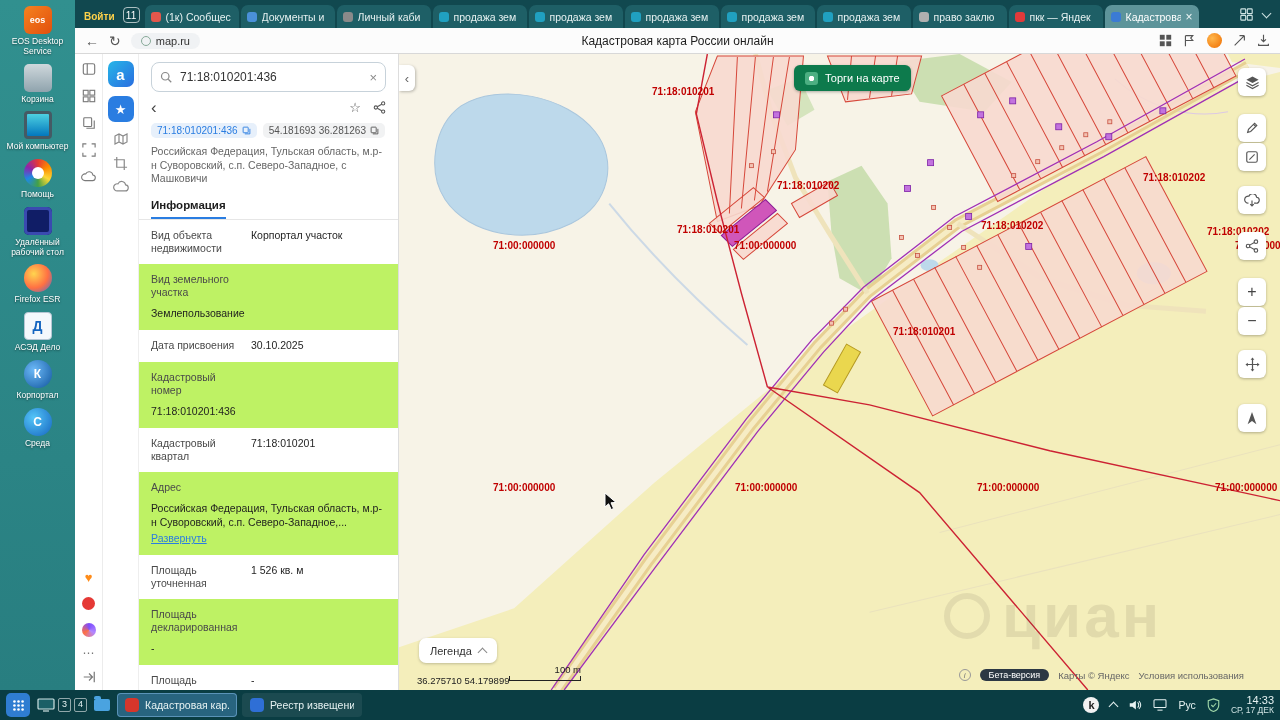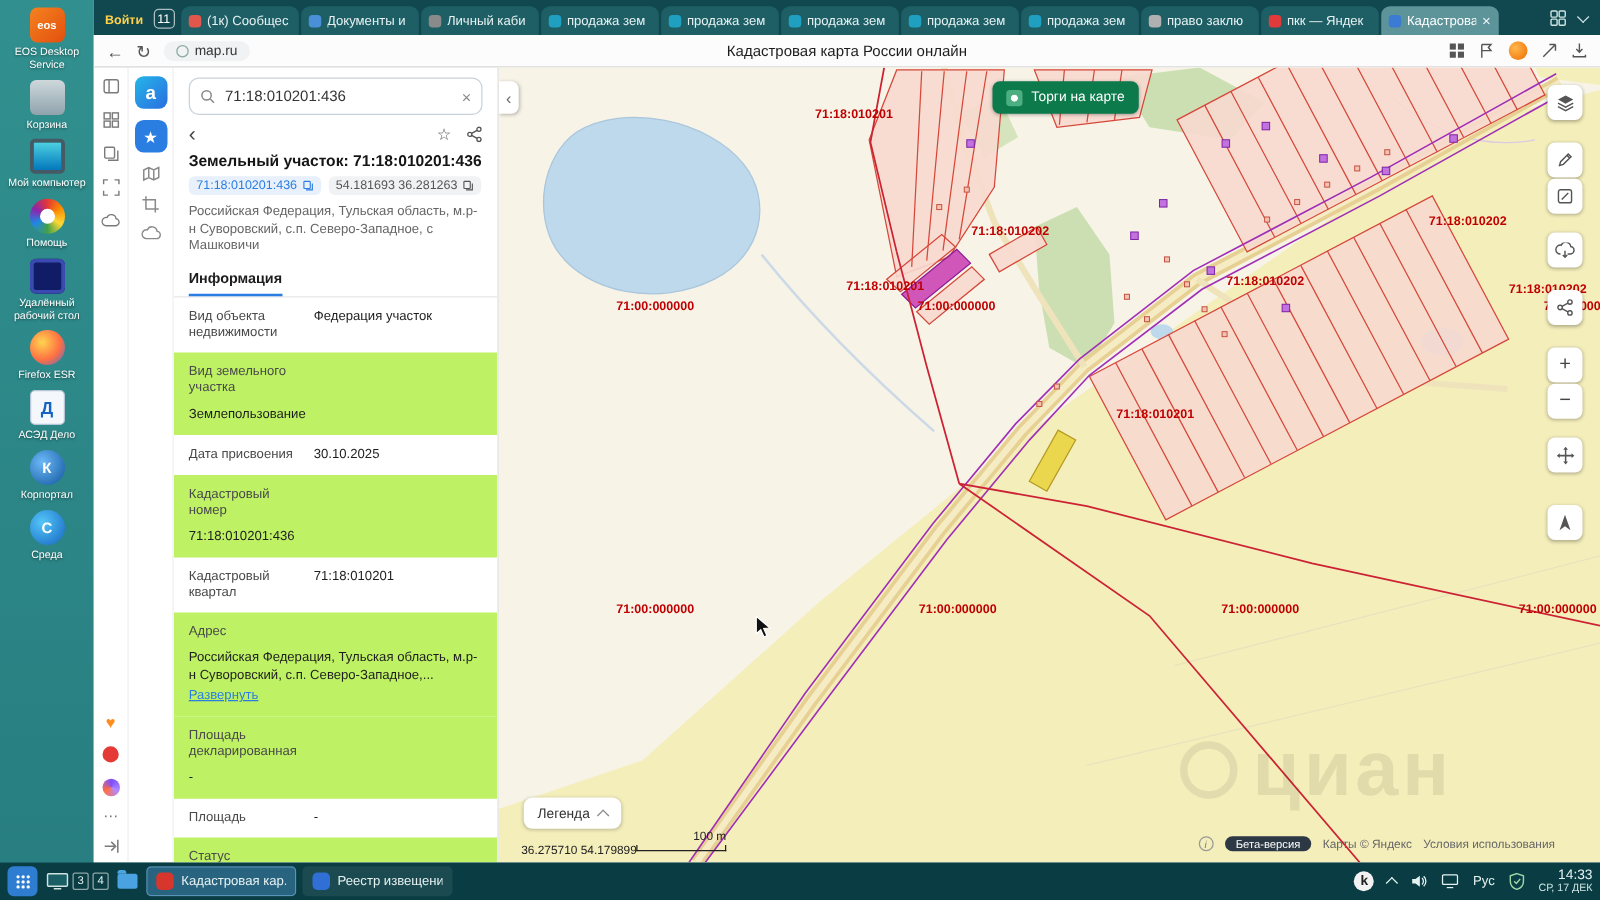--- a/index.html
+++ b/index.html
@@ -365,21 +365,20 @@
           <span class="ic14">
               <svg width="13" height="13" viewBox="0 0 16 16">
                 <circle cx="12.5" cy="3" r="2" fill="none" stroke="#555" stroke-width="1.3"></circle>
                 <circle cx="3.5" cy="8" r="2" fill="none" stroke="#555" stroke-width="1.3"></circle>
                 <circle cx="12.5" cy="13" r="2" fill="none" stroke="#555" stroke-width="1.3"></circle>
                 <line x1="5.3" y1="7" x2="10.7" y2="4" stroke="#555" stroke-width="1.3"></line>
                 <line x1="5.3" y1="9" x2="10.7" y2="12" stroke="#555" stroke-width="1.3"></line>
               </svg>
             </span>
         </div>
-        <div class="ptitle">Земельный участок: 71:18:010201:436</div>
         <div class="chips">
           <span class="chip blue">
             <span>71:18:010201:436</span>
             <span class="ic14">
                 <svg width="9" height="9" viewBox="0 0 16 16">
                   <rect x="2" y="2" width="9" height="10" rx="1" fill="none" stroke="currentColor" stroke-width="1.6"></rect>
                   <path d="M5,14 h9 v-9" fill="none" stroke="currentColor" stroke-width="1.6"></path>
                 </svg>
               </span>
           </span>
@@ -394,21 +393,21 @@
           </span>
         </div>
         <div class="addr">Российская Федерация, Тульская область, м.р-н Суворовский, с.п. Северо-Западное, с Машковичи</div>
         <div class="ptabs">
           <span class="ptab">Информация</span>
         </div>
         <div id="info-rows">
             <div class="irow">
               <div class="ilabel">Вид объекта недвижимости</div>
               <div class="ivalue">
-                <div>Федерация участок</div>
+                <div>Корпортал участок</div>
               </div>
             </div>
             <div class="irow alt">
               <div class="ilabel">Вид земельного участка</div>
               <div class="ivalue">
                 <div>Землепользование</div>
               </div>
             </div>
             <div class="irow">
               <div class="ilabel">Дата присвоения</div>
@@ -426,20 +425,26 @@
               <div class="ilabel">Кадастровый квартал</div>
               <div class="ivalue">
                 <div>71:18:010201</div>
               </div>
             </div>
             <div class="irow alt">
               <div class="ilabel">Адрес</div>
               <div class="ivalue">
                 <div>Российская Федерация, Тульская область, м.р-н Суворовский, с.п. Северо-Западное,...</div>
                 <a class="ilink">Развернуть</a>
+              </div>
+            </div>
+            <div class="irow">
+              <div class="ilabel">Площадь уточненная</div>
+              <div class="ivalue">
+                <div>1 526 кв. м</div>
               </div>
             </div>
             <div class="irow alt">
               <div class="ilabel">Площадь декларированная</div>
               <div class="ivalue">
                 <div>-</div>
               </div>
             </div>
             <div class="irow">
               <div class="ilabel">Площадь</div>

